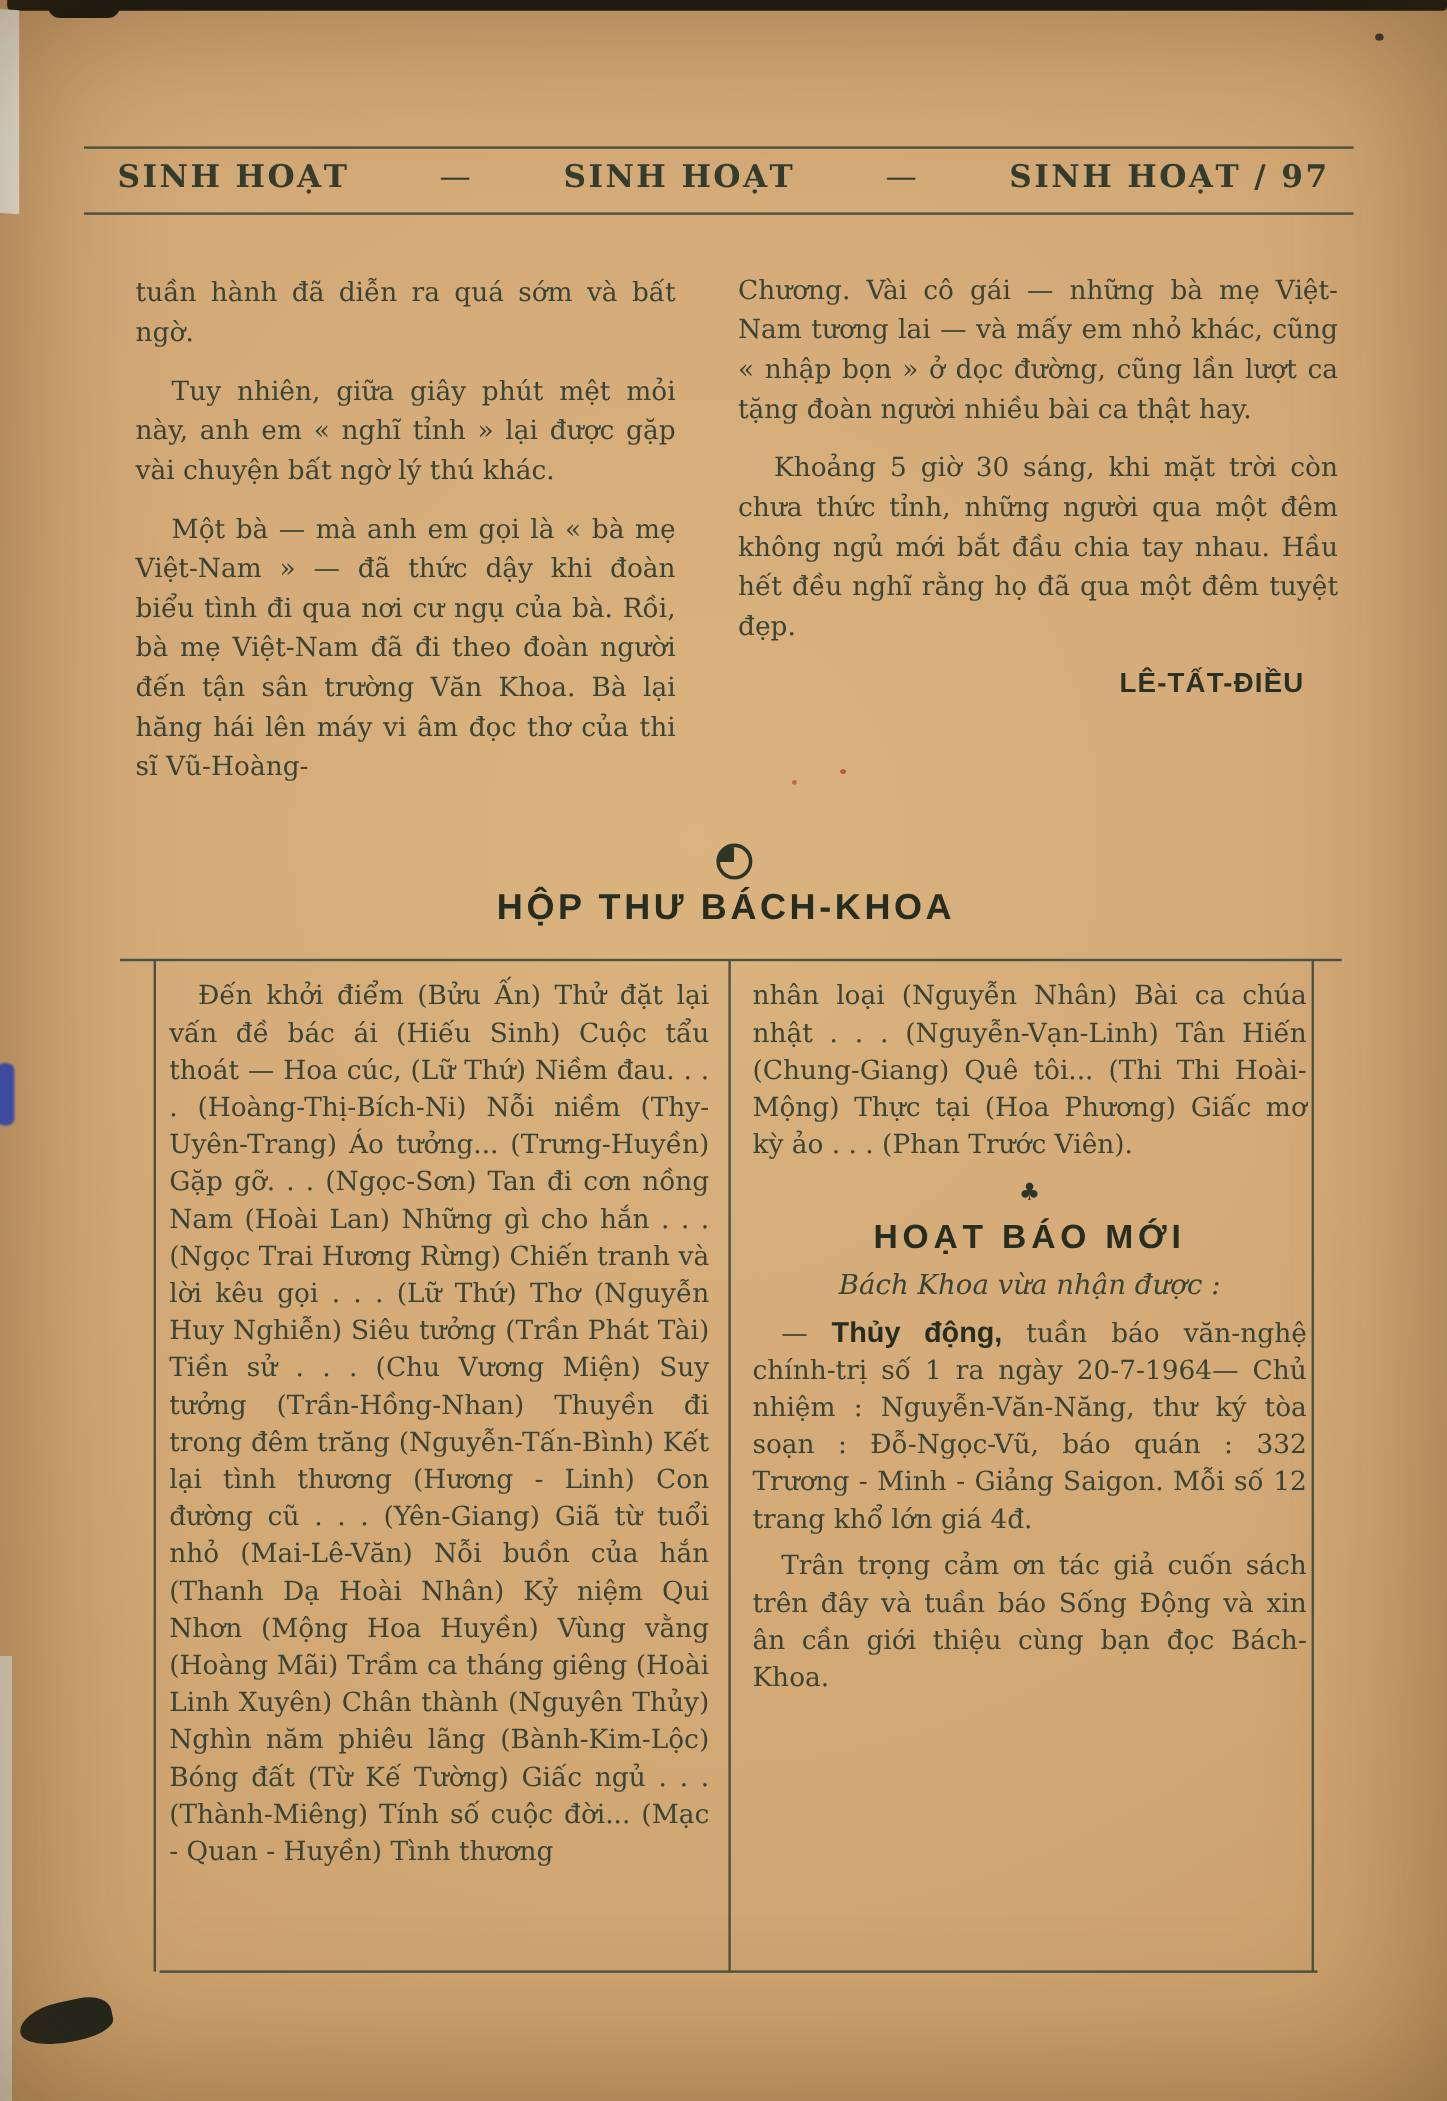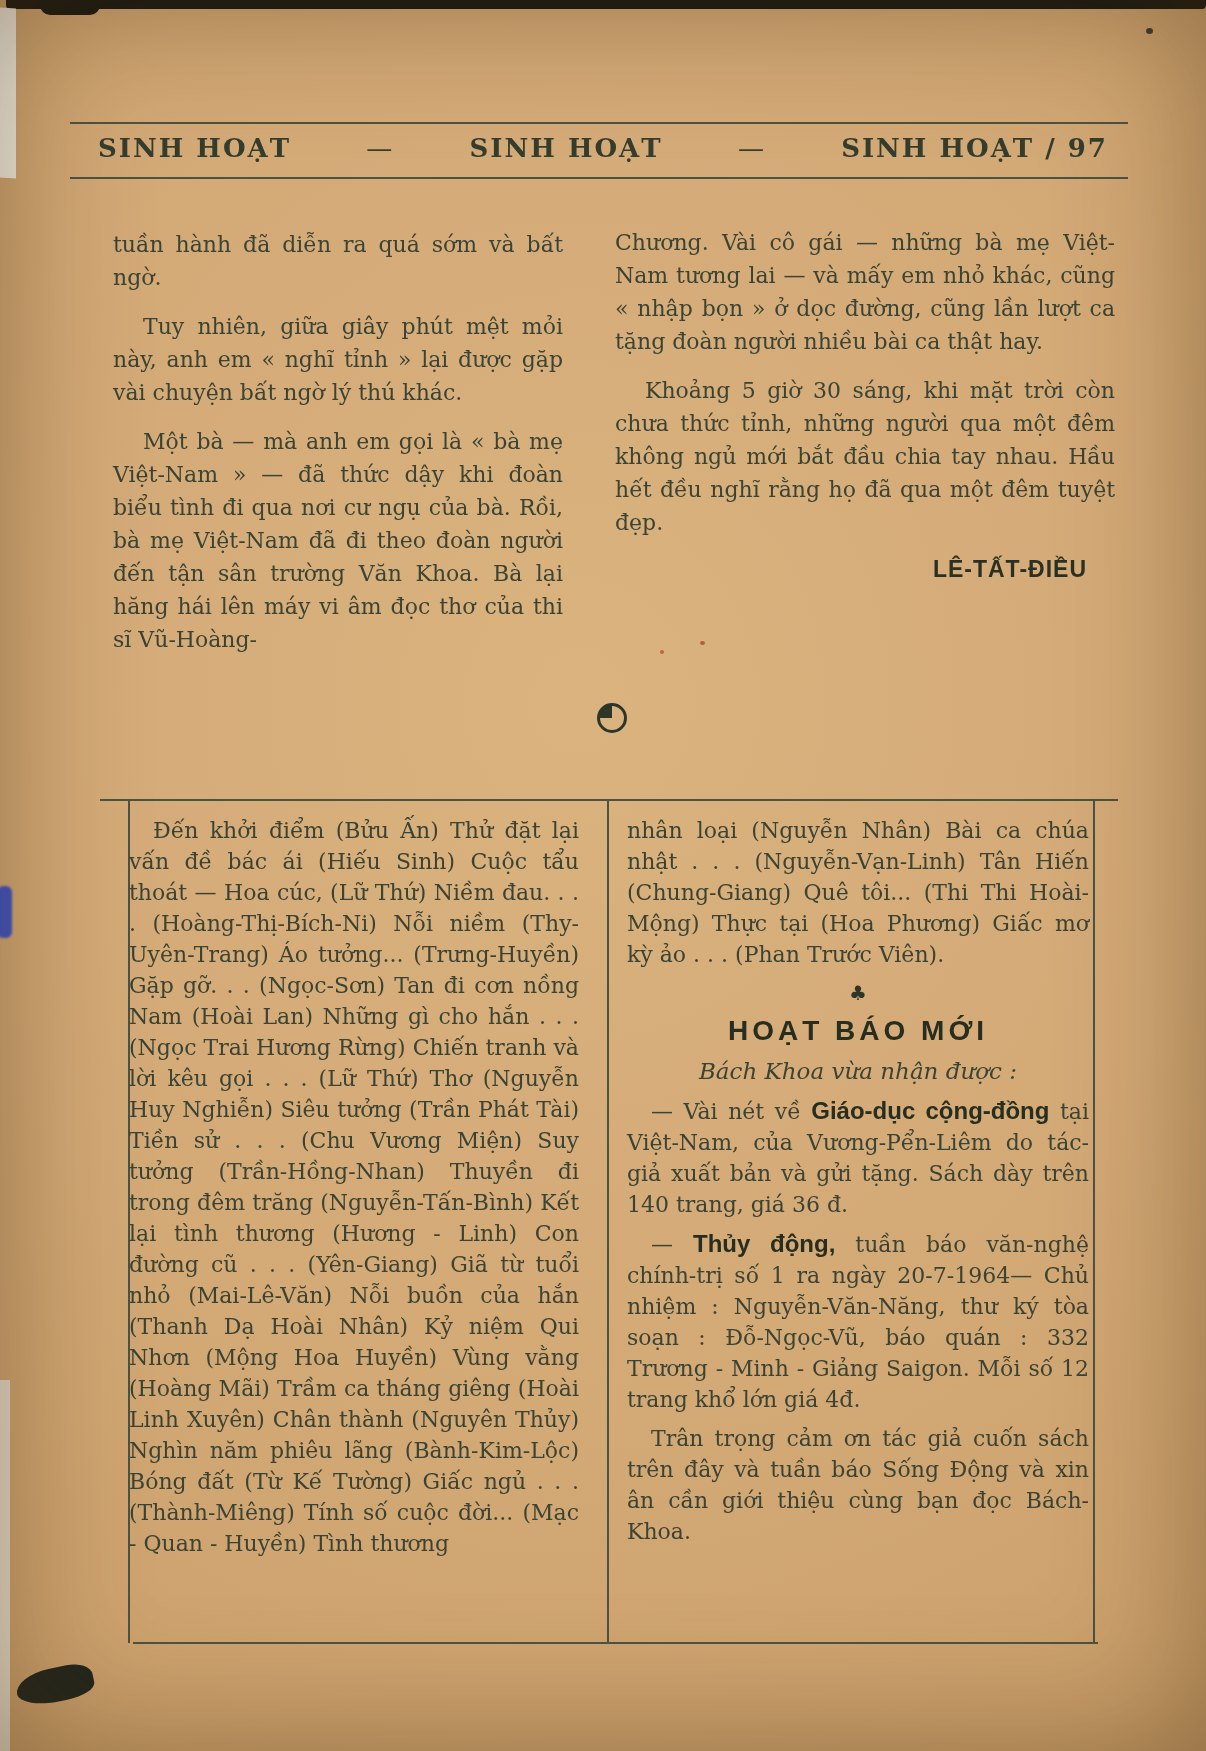--- a/index.html
+++ b/index.html
@@ -59,21 +59,21 @@
     font-size:30px;letter-spacing:3px;color:#272e20;margin:0;
   }
   .box-top-rule{left:100px;top:799px;width:1018px;}
   .box-bottom-rule{left:133px;top:1642px;width:965px;}
   .vline{position:absolute;width:2px;background:#4c5342;top:800px;height:843px;}
   .vl-left{left:128px;}
   .vl-mid{left:607px;}
   .vl-right{left:1093px;}
   .box-col{position:absolute;text-align:justify;font-size:22px;line-height:31px;}
   .box-col p{margin:0 0 8px 0;}
-  .box-left{left:129px;top:815px;width:450px;}
+  .box-left{left:141px;top:815px;width:450px;}
   .box-right{left:627px;top:815px;width:462px;}
   .books-title{
     font-family:"Liberation Sans",sans-serif;font-weight:bold;text-align:center;
     font-size:28px;letter-spacing:4px;color:#272e20;margin:4px 0 10px 0;
   }
   .books-intro{font-style:italic;text-align:center;font-size:23px;margin:0 0 14px 0;}
   .bold-sans{font-family:"Liberation Sans",sans-serif;font-weight:bold;font-size:24px;color:#272e20;}
   .hang{text-indent:24px;}
 </style>
 </head>
@@ -107,38 +107,38 @@
     <p class="indent">Một bà — mà anh em gọi là « bà mẹ Việt-Nam » — đã thức dậy khi đoàn biểu tình đi qua nơi cư ngụ của bà. Rồi, bà mẹ Việt-Nam đã đi theo đoàn người đến tận sân trường Văn Khoa. Bà lại hăng hái lên máy vi âm đọc thơ của thi sĩ Vũ-Hoàng-</p>
   </div>
   <div class="col article-right">
     <p>Chương. Vài cô gái — những bà mẹ Việt-Nam tương lai — và mấy em nhỏ khác, cũng « nhập bọn » ở dọc đường, cũng lần lượt ca tặng đoàn người nhiều bài ca thật hay.</p>
     <p class="indent">Khoảng 5 giờ 30 sáng, khi mặt trời còn chưa thức tỉnh, những người qua một đêm không ngủ mới bắt đầu chia tay nhau. Hầu hết đều nghĩ rằng họ đã qua một đêm tuyệt đẹp.</p>
     <div class="signature">LÊ-TẤT-ĐIỀU</div>
   </div>
 
   <div class="ornament-circle"></div>
 
+  <h1 class="mailbox-title">HỘP THƯ BÁCH-KHOA</h1>
   <div class="rule box-top-rule"></div>
   <div class="vline vl-left"></div>
   <div class="vline vl-mid"></div>
   <div class="vline vl-right"></div>
   <div class="rule box-bottom-rule"></div>
 
   <div class="box-col box-left">
     <p class="hang">Đến khởi điểm (Bửu Ấn) Thử đặt lại vấn đề bác ái (Hiếu Sinh) Cuộc tẩu thoát — Hoa cúc, (Lữ Thứ) Niềm đau. . . .  (Hoàng-Thị-Bích-Ni) Nỗi niềm (Thy-Uyên-Trang) Áo tưởng... (Trưng-Huyền) Gặp gỡ. . .  (Ngọc-Sơn) Tan đi cơn nồng Nam (Hoài Lan) Những gì cho hắn . . .  (Ngọc Trai Hương Rừng) Chiến tranh và lời kêu gọi  . . .  (Lữ Thứ) Thơ (Nguyễn Huy Nghiễn) Siêu tưởng (Trần Phát Tài) Tiền sử . . . (Chu Vương Miện) Suy tưởng (Trần-Hồng-Nhan) Thuyền đi trong đêm trăng (Nguyễn-Tấn-Bình) Kết lại tình thương (Hương - Linh) Con đường cũ . . .  (Yên-Giang) Giã từ tuổi nhỏ (Mai-Lê-Văn) Nỗi buồn của hắn (Thanh Dạ Hoài Nhân) Kỷ niệm Qui Nhơn (Mộng Hoa Huyền) Vùng vằng (Hoàng Mãi) Trầm ca tháng giêng (Hoài Linh Xuyên) Chân thành (Nguyên Thủy) Nghìn năm phiêu lãng (Bành-Kim-Lộc) Bóng đất (Từ Kế Tường) Giấc ngủ . . . (Thành-Miêng) Tính số cuộc đời... (Mạc - Quan - Huyền) Tình thương</p>
   </div>
 
   <div class="box-col box-right">
     <p>nhân loại (Nguyễn Nhân) Bài ca chúa nhật . . .  (Nguyễn-Vạn-Linh) Tân Hiến (Chung-Giang) Quê tôi... (Thi Thi Hoài-Mộng) Thực tại (Hoa Phương) Giấc mơ kỳ ảo . . . (Phan Trước Viên).</p>
 
     <div class="fleuron">♣</div>
     <h2 class="books-title">HOẠT BÁO MỚI</h2>
     <p class="books-intro">Bách Khoa vừa nhận được :</p>
 
-    <p class="hang"><span>— Vài nét về </span><span class="bold-sans">Giáo-dục cộng-đồng</span><span> tại Việt-Nam, của Vương-Pển-Liêm do tác-giả xuất bản và gửi tặng. Sách dày trên 140 trang, giá 36 đ.</span></p>
 
     <p class="hang"><span>— </span><span class="bold-sans">Thủy động,</span><span> tuần báo văn-nghệ chính-trị số 1 ra ngày 20-7-1964— Chủ nhiệm : Nguyễn-Văn-Năng, thư ký tòa soạn : Đỗ-Ngọc-Vũ, báo quán : 332 Trương - Minh - Giảng Saigon. Mỗi số 12 trang khổ lớn giá 4đ.</span></p>
 
     <p class="hang">Trân trọng cảm ơn tác giả cuốn sách trên đây và tuần báo Sống Động và xin ân cần giới thiệu cùng bạn đọc Bách-Khoa.</p>
   </div>
 
   <div class="vignette"></div>
 </div>
 
 </body></html>

